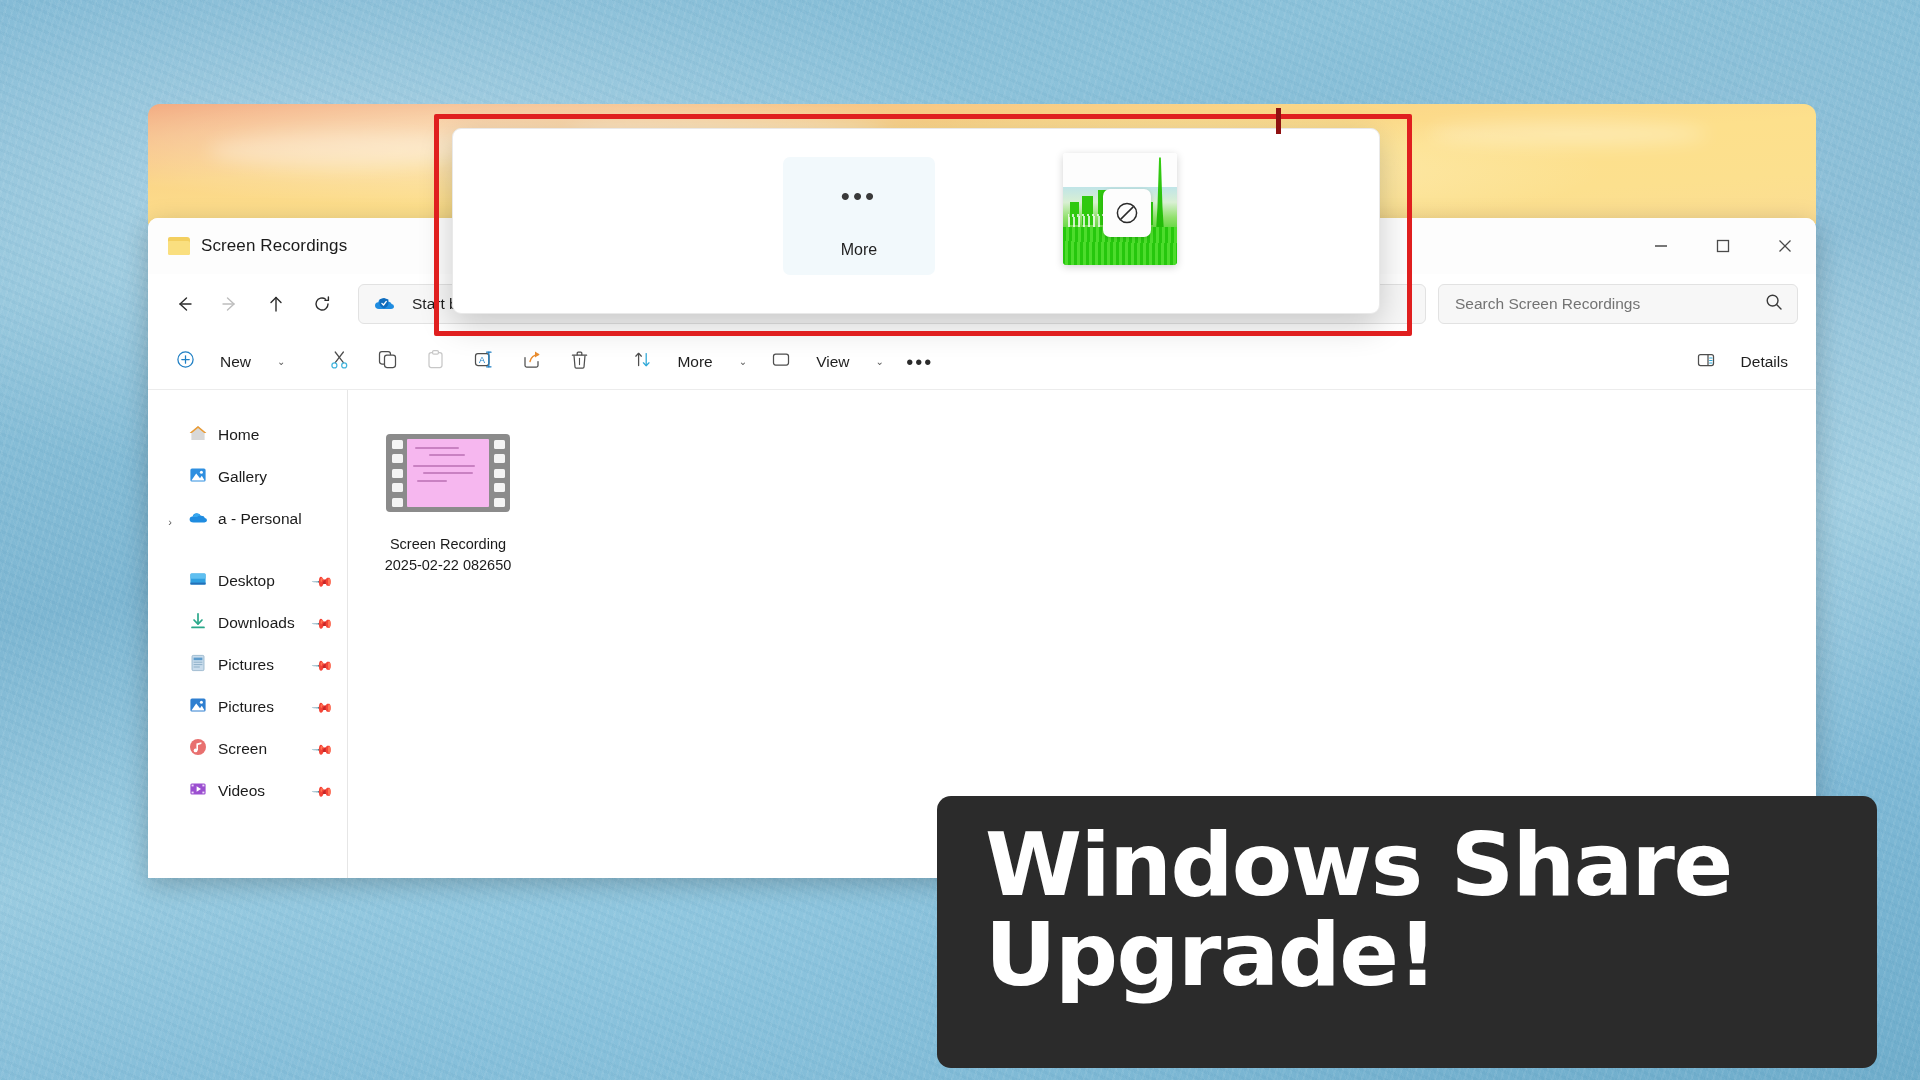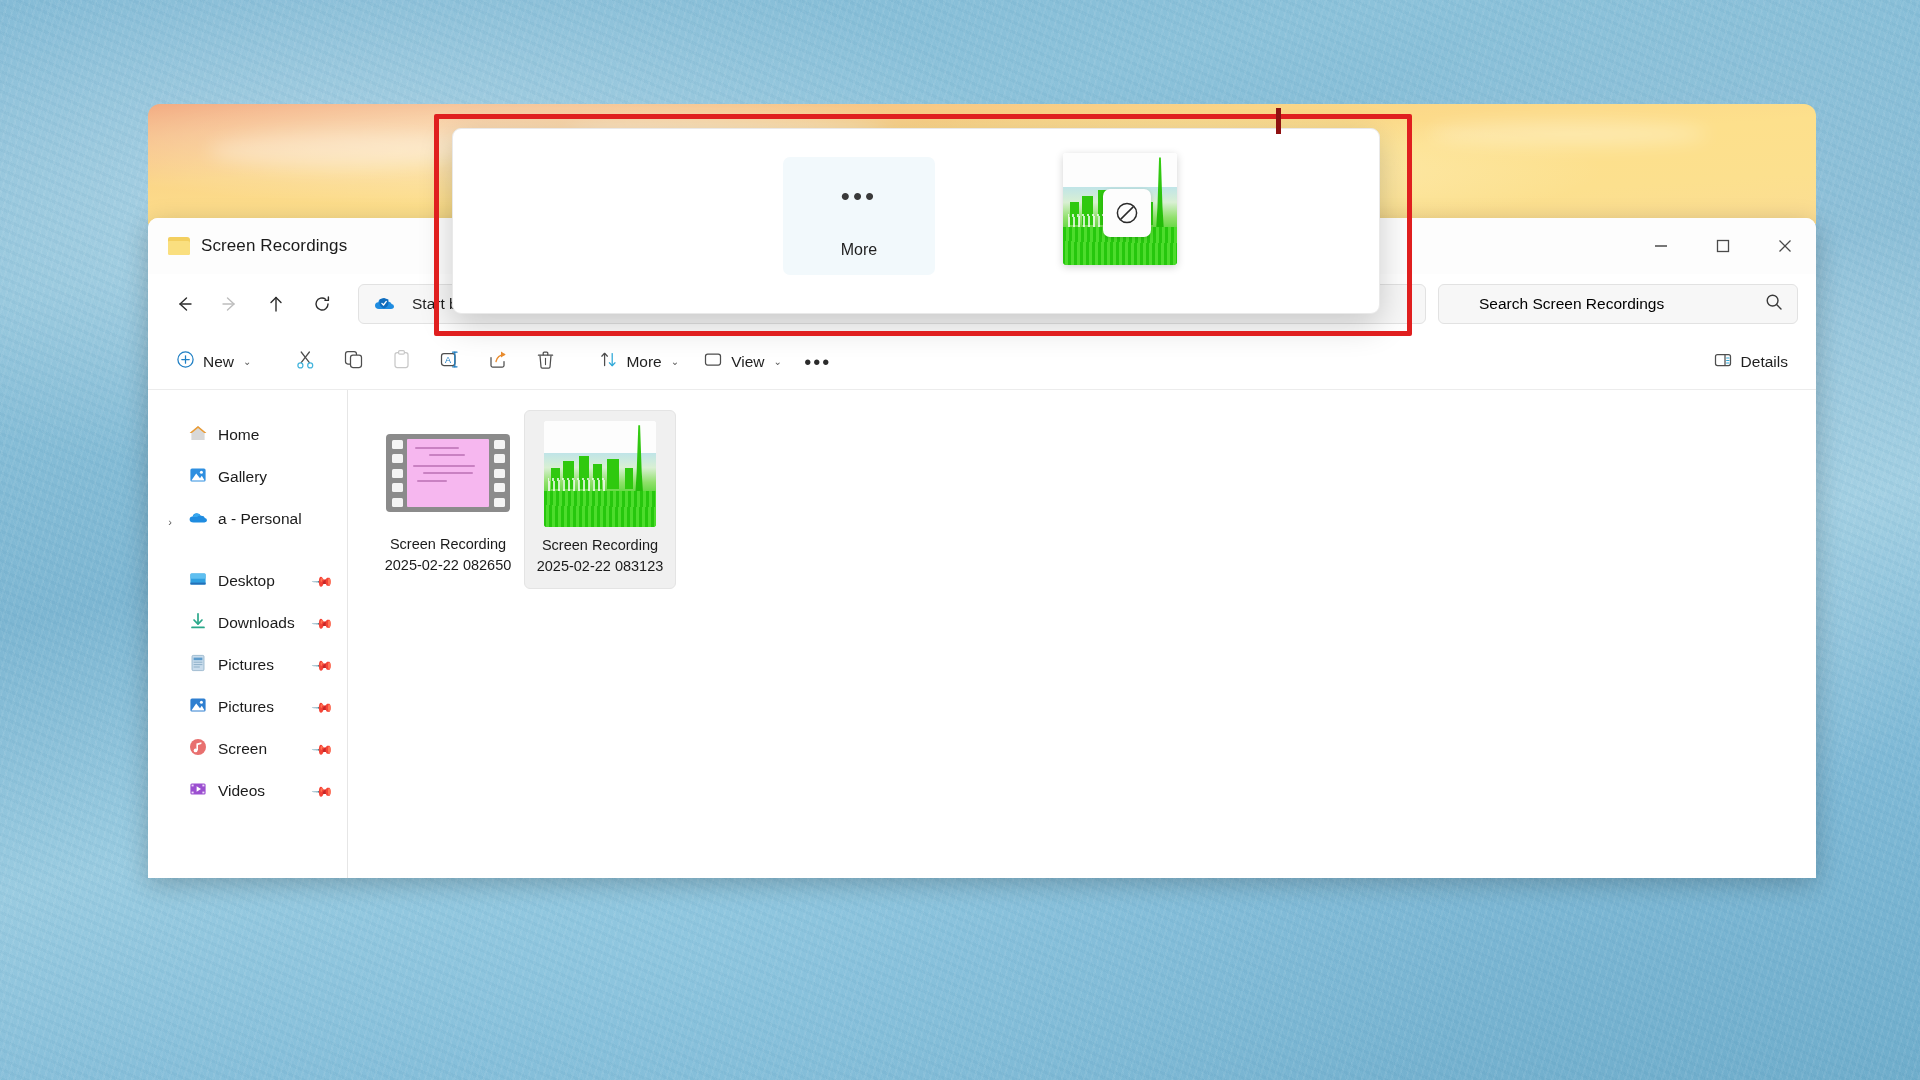--- a/index.html
+++ b/index.html
@@ -121,33 +121,33 @@
     font-size: 15.5px; color:#1f1f1f; white-space:nowrap;
     padding: 4px 8px; border-radius:4px;
   }
   .crumb-sep { color:#5a5a5a; font-size: 13px; padding: 0 5px; }
 
   .searchbox {
     width: 360px; height:40px; flex:0 0 auto;
     background:#f7f7f7; border:1px solid #e2e2e2; border-radius:6px;
     display:flex; align-items:center; padding: 0 14px 0 16px;
   }
-  .searchbox .ph { font-size:15.5px; color:#000000; flex:1 1 auto;margin-left:24px; }
+  .searchbox .ph { font-size:15.5px; color:#737373; flex:1 1 auto; }
 
   
   .toolbar {
     height: 56px;
     display:flex; align-items:center;
     padding: 0 18px 0 18px;
     gap: 4px;
     border-bottom: 1px solid #ececec;
   }
   .tb {
     height: 38px; border-radius:6px;
-    display:flex; align-items:center; gap:8px;
+    display:flex; align-items:center; gap:25px;
     padding: 0 10px; color:#1f1f1f; font-size:15.5px;
   }
   .tb.icononly { width: 44px; justify-content:center; padding:0; }
   .tb.dim { opacity:.38; }
   .chev { font-size: 10px; color:#5a5a5a; margin-left:1px; }
   .tb-spacer { width: 14px; }
   .tb-right { margin-left:auto; }
 
   
   .ebody { display:flex; height: calc(100% - 56px - 60px - 56px); }
@@ -672,37 +672,20 @@
                   <i></i>
                   <i></i>
                   <i></i>
                   <i></i>
                 </div>
             </div>
           </div>
           <div class="fname">Screen Recording 2025-02-22 082650</div>
         </div>
 
-        <div class="file-tile selected">
-          <div class="thumb">
-            <div class="citythumb">
-              <div class="sky"></div>
-              <div class="bld" style="left:6%;  top:44%; width:9px;  height:20%;"></div>
-              <div class="bld" style="left:17%; top:38%; width:11px; height:26%;"></div>
-              <div class="bld" style="left:31%; top:33%; width:10px; height:31%;"></div>
-              <div class="bld" style="left:44%; top:41%; width:9px;  height:23%;"></div>
-              <div class="bld" style="left:56%; top:36%; width:12px; height:28%;"></div>
-              <div class="bld" style="left:72%; top:44%; width:8px;  height:20%;"></div>
-              <div class="tower"></div>
-              <div class="spray"></div>
-              <div class="grass"></div>
-            </div>
-          </div>
-          <div class="fname">Screen Recording 2025-02-22 083123</div>
-        </div>
 
       </div>
     </div>
   </div>
 
   <div id="share-flyout">
     <div class="share-targets">
 
 
       <div class="share-item hover">
@@ -734,14 +717,18 @@
         <circle cx="13" cy="13" r="9.6" fill="none" stroke="#2b2b2b" stroke-width="1.5"></circle>
         <line x1="6.6" y1="19.4" x2="19.4" y2="6.6" stroke="#2b2b2b" stroke-width="1.5"></line>
       </svg>
     </div>
 
   </div>
 
   <div id="annot-box"></div>
   <div id="annot-tick"></div>
 
+  <div id="caption">
+    <div class="cap-line">Windows Share</div>
+    <div class="cap-line">Upgrade!</div>
+  </div>
 
 </div>
 
 </body></html>

